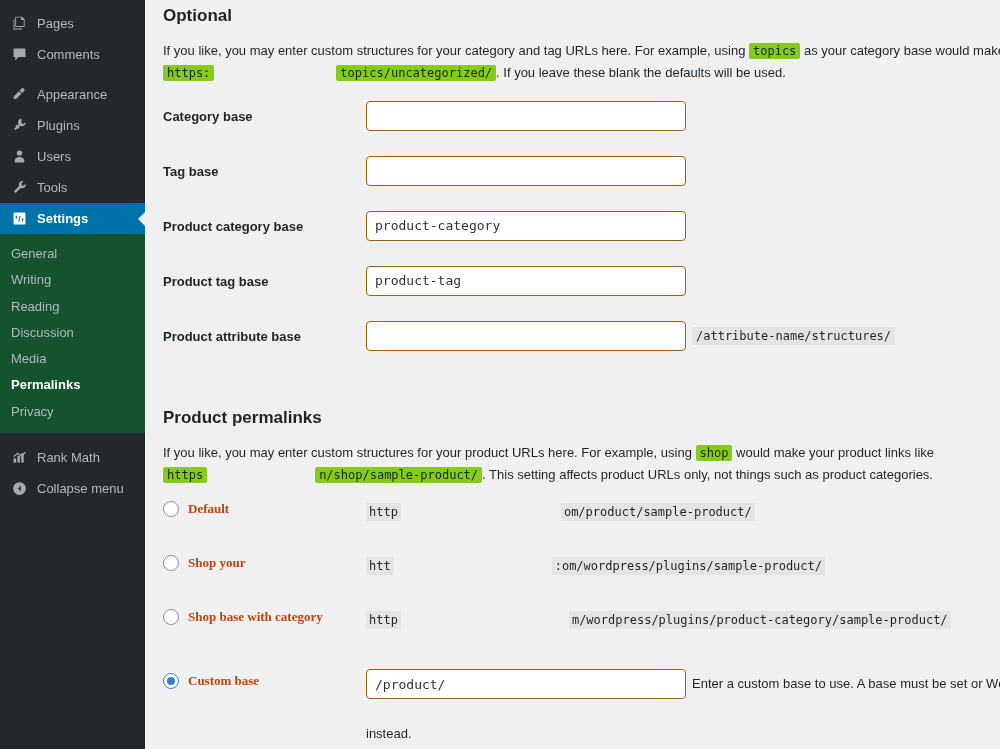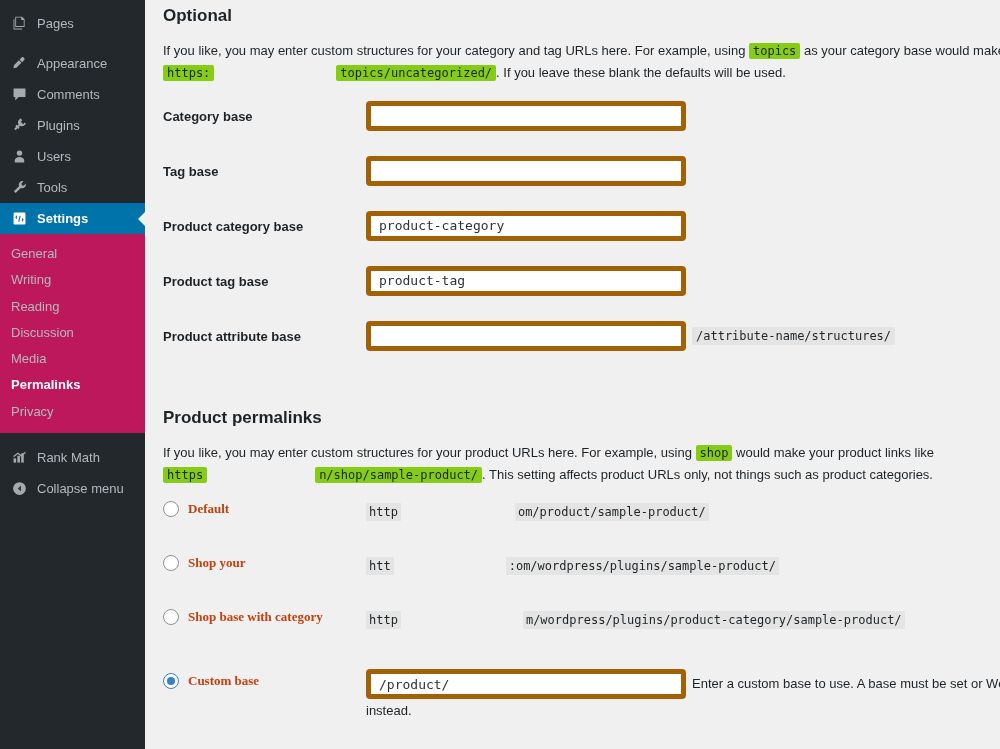--- a/index.html
+++ b/index.html
@@ -48,21 +48,21 @@
   .menu-item.current:after {
     content: "";
     position: absolute; right: -1px; top: 50%;
     margin-top: -8px;
     border-style: solid;
     border-width: 8px 8px 8px 0;
     border-color: transparent #f0f0f1 transparent transparent;
   }
 
   .submenu {
-    background: #be185d;
+    background: #14532d;
     padding: 7px 0 8px 0;
   }
   .submenu-item {
     display: block;
     padding: 6px 0 6px 11px;
     font-size: 13px;
     color: #b4b9be;
     cursor: pointer;
     line-height: 1.1;
   }
@@ -122,21 +122,21 @@
     width: 203px; min-width: 203px;
     font-size: 13px;
     font-weight: 700;
     color: #1d2327;
     padding-top: 9px;
     line-height: 1.3;
   }
   .form-row .td { display: flex; align-items: center; padding-top: 1px; }
   input.text {
     width: 320px; height: 30px;
-    border: 5px solid #a16207;
+    border: 1px solid #a16207;
     border-radius: 4px;
     background: #fff;
     font-family: "DejaVu Sans Mono", monospace;
     font-size: 13px;
     color: #2c3338;
     padding: 0 8px;
     box-shadow: 0 0 0 transparent;
     outline: none;
   }
   .suffix-code {
@@ -150,21 +150,21 @@
   }
 
   
   .radio-table { margin-top: 14px; width: 900px; }
   .radio-row { display: flex; align-items: flex-start; height: 54px; }
   .radio-row .rt {
     width: 203px; min-width: 203px;
     display: flex; align-items: center;
     padding-top: 2px;
   }
-  .radio-row .rv { display: flex; align-items: center; padding-top: 4px; }
+  .radio-row .rv { display: flex; align-items: center; padding-top: 4px; gap: 23px; }
   input[type=radio] {
     -webkit-appearance: none; appearance: none;
     width: 16px; height: 16px; min-width: 16px;
     border: 1px solid #8c8f94;
     border-radius: 50%;
     background: #fff;
     margin: 0 9px 0 0;
     position: relative;
     outline: none;
     cursor: pointer;
@@ -215,36 +215,36 @@
     <div class="menu-item">
       <span class="ico">
         <svg width="17" height="17" viewBox="0 0 20 20">
             <path fill="#a7aaad" d="M5 2h8l3 3v9H5V2zm1 1v10h9V6h-3V3H6z"></path>
             <path fill="#a7aaad" d="M3 5h1v11h9v1H3V5z"></path>
           </svg>
       </span>
       <span class="lbl">Pages</span>
     </div>
 
+    <div class="menu-item">
+      <span class="ico">
+        <svg width="17" height="17" viewBox="0 0 20 20">
+            <path fill="#a7aaad" d="M3 3h14v10H9l-4 4v-4H3V3z"></path>
+          </svg>
+      </span>
+      <span class="lbl">Comments</span>
+    </div>
+
     <div class="menu-item gap-top">
       <span class="ico">
         <svg width="17" height="17" viewBox="0 0 20 20">
             <path fill="#a7aaad" d="M15.2 3.2c1 1 1 2.1.3 2.8l-2.4 2.4-3-3 2.4-2.4c.7-.7 1.8-.7 2.7.2zM9.3 6.1l3 3-6 6-3.3.4.4-3.4 5.9-6z"></path>
           </svg>
       </span>
       <span class="lbl">Appearance</span>
-    </div>
-
-    <div class="menu-item">
-      <span class="ico">
-        <svg width="17" height="17" viewBox="0 0 20 20">
-            <path fill="#a7aaad" d="M3 3h14v10H9l-4 4v-4H3V3z"></path>
-          </svg>
-      </span>
-      <span class="lbl">Comments</span>
     </div>
 
     <div class="menu-item">
       <span class="ico">
         <svg width="17" height="17" viewBox="0 0 20 20">
             <path fill="#a7aaad" d="M11.9 2.3l1.4 1.4-1.8 1.8 2.9 2.9 1.8-1.8 1.4 1.4-1.7 1.7c-1.5 1.5-3.7 1.7-5.4.6l-1.4 1.4 1 1-1.4 1.4-1-1-2.4 2.4-1.6-1.6 2.4-2.4-1-1 1.4-1.4 1 1 1.4-1.4c-1.1-1.7-.9-3.9.6-5.4l1.7-1.7z"></path>
           </svg>
       </span>
       <span class="lbl">Plugins</span>
     </div>

